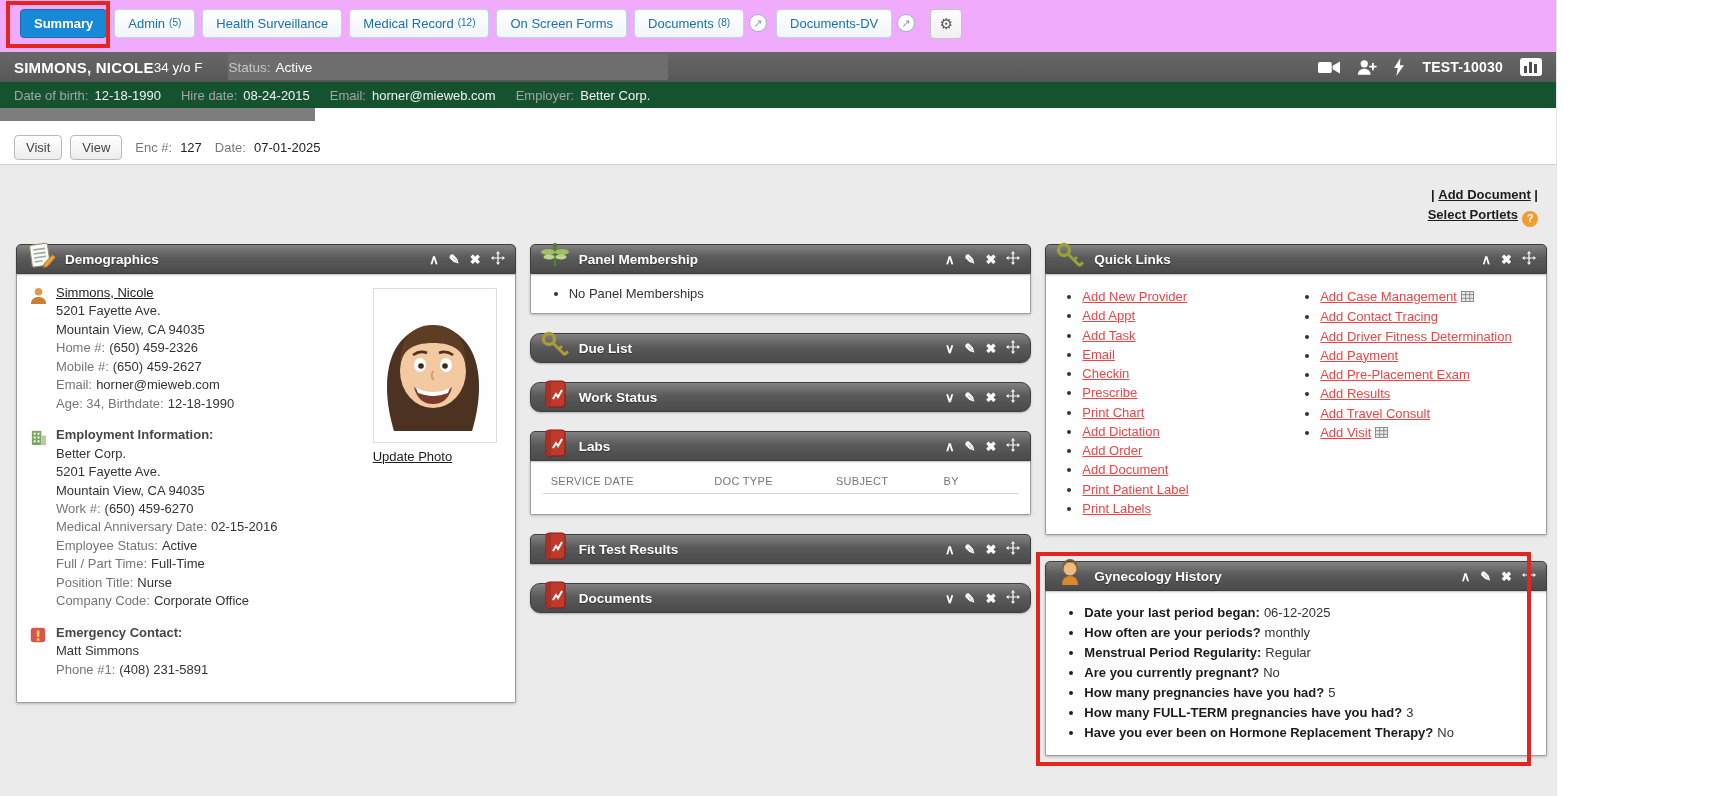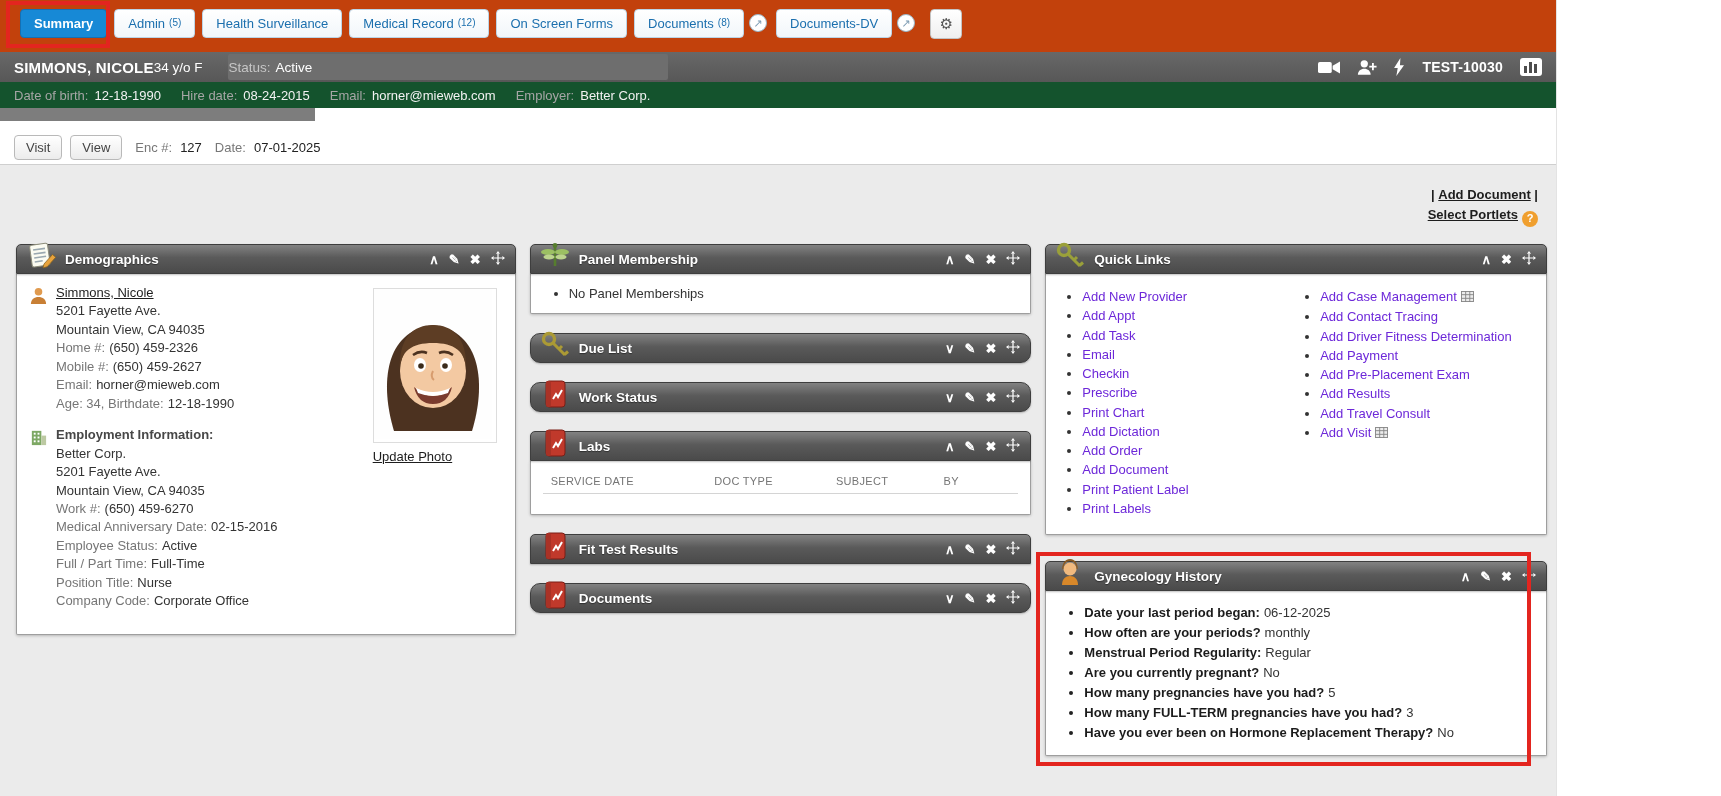--- a/index.html
+++ b/index.html
@@ -1,21 +1,21 @@
 <!DOCTYPE html>
 <html><head>
 <meta charset="utf-8">
 <style>
   * { margin:0; padding:0; box-sizing:border-box; }
   html,body { background:#fff; }
   body { width:1721px; height:796px; overflow:hidden; font-family:"Liberation Sans", sans-serif; color:#333; position:relative; }
   .app { width:1557px; height:796px; background:#fff; position:relative; border-right:1px solid #e3e3e3; overflow:hidden; }
 
   
-  .tabbar { height:52px; padding:9px 0 0 20px; display:flex; align-items:flex-start; gap:7px; position:relative; background:#c2410c; }
+  .tabbar { height:52px; padding:9px 0 0 20px; display:flex; align-items:flex-start; gap:7px; position:relative; background:#f0abfc; }
   .tab { display:inline-flex; align-items:center; gap:4px; padding:6px 13px; border:1px solid #bcd4e6; border-radius:4px;
          background:linear-gradient(#ffffff,#f1f6fa); color:#1b6fae; font-size:13px; white-space:nowrap; cursor:pointer; height:29px; }
   .tab.active { background:#1789d6; border-color:#1470b4; color:#fff; font-weight:bold; }
   .tab-count { font-size:10px; position:relative; top:-1px; }
   .ext-circle { width:18px; height:18px; border:1px solid #9ab4c6; border-radius:50%; color:#7d9cb3; font-size:11px;
                 display:inline-flex; align-items:center; justify-content:center; margin:5px 2px 0 -2px; cursor:pointer; background:#fff; }
   .gearbtn { margin-left:6px; width:32px; height:30px; border:1px solid #c3c3c3; border-radius:4px; background:linear-gradient(#fff,#efefef);
              font-size:15px; color:#555; cursor:pointer; }
   .annotation { position:absolute; border:4px solid #e3251f; z-index:9; pointer-events:none; }
   .tab-annotation { left:6px; top:1px; width:104px; height:47px; }
@@ -93,21 +93,21 @@
   .hscroll { display:flex; align-items:center; margin:12px 2px 2px; }
   .scroll-arrow { font-size:10px; color:#4a4a4a; cursor:pointer; }
   .scroll-track { flex:1; height:11px; background:#dedede; border-radius:6px; margin:0 6px; position:relative; }
   .scroll-thumb { position:absolute; left:2px; top:1px; width:66%; height:9px; background:#8f8f8f; border-radius:5px; cursor:grab; }
 
   
   .ql-row { display:flex; padding:2px 0 4px; }
   .ql-col { width:50%; }
   .ql-col ul { padding-left:24px; }
   .ql-col li { margin:3px 0; line-height:1.25; }
-  .qlink { color:#6d28d9; cursor:pointer; }
+  .qlink { color:#ef4444; text-decoration:underline; cursor:pointer; }
   .mini-grid { margin-left:4px; vertical-align:-1px; }
 
   
   .gyn-list li { margin:3.5px 0; line-height:1.28; color:#222; }
   .gyn-q { font-weight:bold; color:#1c1c1c; }
   .gyn-a { color:#333; margin-left:4px; }
   .gyn-annotation { left:-9px; top:-9px; right:16px; bottom:-10px; }
 </style>
 </head>
 <body>
@@ -290,20 +290,34 @@
                     <div class="demo-line"><span class="val">5201 Fayette Ave.</span></div>
                     <div class="demo-line"><span class="val">Mountain View, CA 94035</span></div>
                     <div class="demo-line"><span class="lbl">Work #:</span><span class="val">(650) 459-6270</span></div>
                     <div class="demo-line"><span class="lbl">Medical Anniversary Date:</span><span class="val">02-15-2016</span></div>
                     <div class="demo-line"><span class="lbl">Employee Status:</span><span class="val">Active</span></div>
                     <div class="demo-line"><span class="lbl">Full / Part Time:</span><span class="val">Full-Time</span></div>
                     <div class="demo-line"><span class="lbl">Position Title:</span><span class="val">Nurse</span></div>
                     <div class="demo-line"><span class="lbl">Company Code:</span><span class="val">Corporate Office</span></div>
                   </div>
                 </div>
+                <div class="demo-block">
+                  <span class="demo-icon">
+                    <svg viewBox="0 0 20 20" width="18" height="18">
+                        <rect x="2" y="2" width="16" height="16" rx="3" fill="#d9534f"></rect>
+                        <rect x="8.7" y="5" width="2.8" height="7" fill="#ffd83d"></rect>
+                        <rect x="8.7" y="13.6" width="2.8" height="2.8" fill="#ffd83d"></rect>
+                      </svg>
+                  </span>
+                  <div class="demo-lines">
+                    <div class="demo-heading">Emergency Contact:</div>
+                    <div class="demo-line"><span class="val">Matt Simmons</span></div>
+                    <div class="demo-line"><span class="lbl">Phone #1:</span><span class="val">(408) 231-5891</span></div>
+                  </div>
+                </div>
               </div>
               <div class="demo-right">
                 <div class="avatar-box">
                   <svg viewBox="0 0 118 150" width="118" height="150">
                     <rect width="118" height="150" fill="#fefefe"></rect>
                     <path d="M20 142 C6 96 10 42 59 36 C108 42 112 96 98 142 Z" fill="#4c3220"></path>
                     <ellipse cx="59" cy="82" rx="33" ry="37" fill="#f3c9a2"></ellipse>
                     <path d="M26 82 C24 48 40 36 59 36 C78 36 94 48 92 82 C92 62 80 54 59 54 C38 54 26 62 26 82Z" fill="#5d3d24"></path>
                     <ellipse cx="46" cy="76" rx="6" ry="7" fill="#fff"></ellipse>
                       <ellipse cx="72" cy="76" rx="6" ry="7" fill="#fff"></ellipse>

